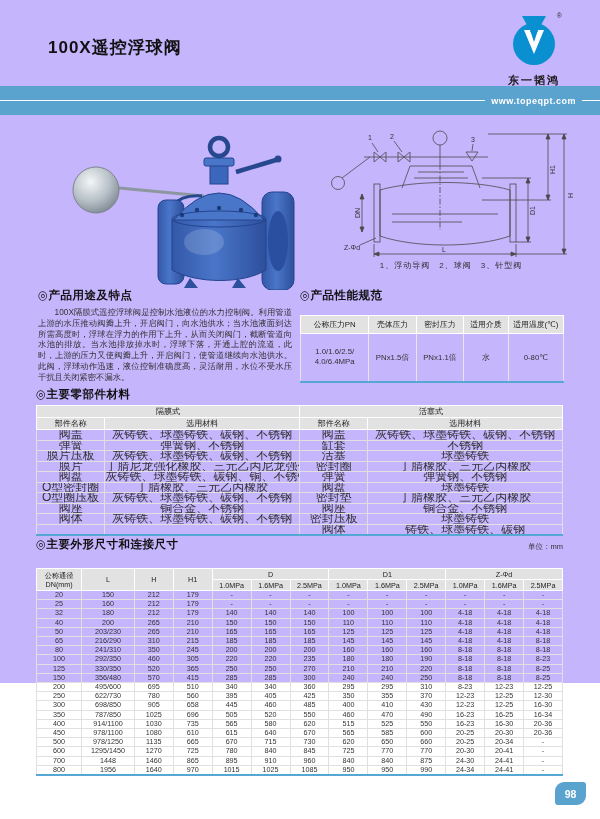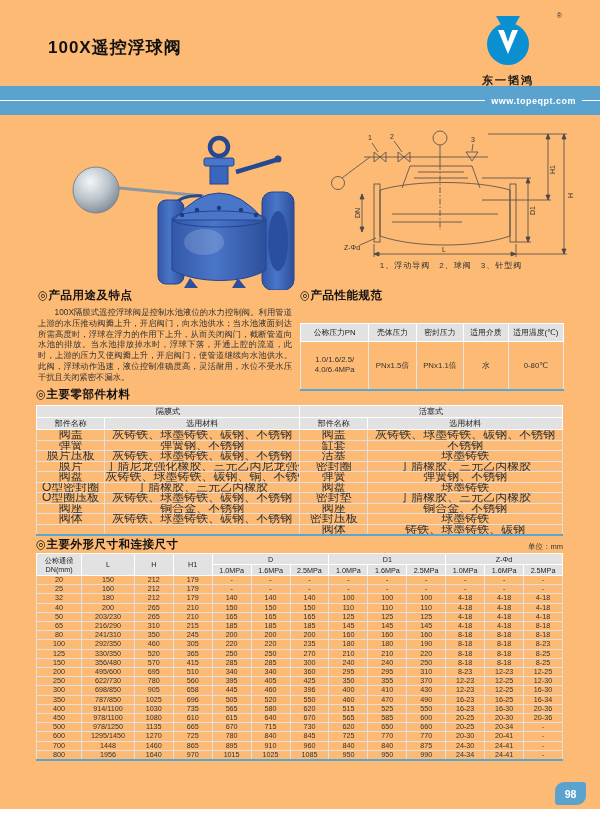--- a/index.html
+++ b/index.html
@@ -1,22 +1,22 @@
 <!DOCTYPE html>
 <html><head>
 <meta charset="utf-8">
 <style>
   * { margin:0; padding:0; box-sizing:border-box; }
   html,body { width:600px; height:819px; background:#ffffff; overflow:hidden;
     font-family:"Liberation Sans","DejaVu Sans",sans-serif; color:#222; }
-  #page { position:relative; width:600px; height:809px; background:#fdba74; }
+  #page { position:relative; width:600px; height:683px; background:#c4b5fd; }
 
   
   .doc-title { position:absolute; left:48px; top:36px; font-size:17px; font-weight:bold; letter-spacing:1px; color:#111; }
-  .logo-wrap { position:absolute; right:40px; top:14px; width:78px; text-align:left; }
+  .logo-wrap { position:absolute; right:40px; top:14px; width:78px; text-align:right; }
   .logo-reg { position:absolute; right:-2px; top:-2px; font-size:7px; color:#333; }
   .logo-brand { margin-top:3px; font-size:11px; font-weight:bold; letter-spacing:2px; color:#1a1a1a; }
 
   
   .banner { position:absolute; left:0; top:86px; width:600px; height:29px; background:#5ba3cf; display:flex; align-items:center; }
   .banner .line { height:1px; background:#ffffff; }
   .banner .line.grow { flex:1; }
   .banner .line.endcap { width:18px; }
   .banner .site { color:#ffffff; font-size:9px; font-weight:bold; letter-spacing:0.5px; margin:0 6px; }
 
@@ -33,38 +33,38 @@
   .usage p { margin-top:4px; font-size:8.3px; line-height:10.8px; text-align:justify; text-indent:2em; color:#333; }
 
   
   table { border-collapse:collapse; width:100%; table-layout:fixed; }
   th { background:#e2e2e2; font-weight:normal; color:#222; border:1px solid #ffffff; }
   td { border:1px solid #e0e0e0; color:#333; text-align:center; overflow:hidden; white-space:nowrap; }
   .blue-bottom { border-bottom:2px solid #56a7d4; }
 
   
   .perf { position:absolute; left:300px; top:288px; width:264px; }
-  .perf table { margin-top:20px; }
+  .perf table { margin-top:12px; }
   .perf th { font-size:7.8px; height:18px; }
   .perf td { font-size:7.8px; height:48px; border-color:#e6e6e6; }
   .perf td span { display:block; line-height:10px; }
   .perf col.c1{width:26%;} .perf col.c2{width:18%;} .perf col.c3{width:18%;} .perf col.c4{width:17%;} .perf col.c5{width:21%;}
 
   
   .materials { position:absolute; left:36px; top:387px; width:527px; }
   .materials table { margin-top:3px; }
   .materials th { font-size:8px; height:11px; line-height:11px; }
   .materials td { font-size:12px; height:9.5px; line-height:9.5px; }
   .materials col.name{width:13%;} .materials col.mat{width:37%;}
 
   
   .dims { position:absolute; left:36px; top:537px; width:527px; }
   .dims .title-row { display:flex; justify-content:space-between; align-items:flex-end; }
   .dims .unit { font-size:7.5px; color:#333; }
-  .dims table { margin-top:1px; }
+  .dims table { margin-top:16px; }
   .dims th { font-size:7.2px; height:11px; line-height:9px; padding:0; }
   .dims td { font-size:7.2px; height:8.2px; line-height:8.2px; padding:0; }
   .dims col.c-dn{width:8.6%;} .dims col.c-l{width:10%;} .dims col.c-h{width:7.4%;} .dims col.c-h1{width:7.4%;}
   .dims col.c-p{width:7.4%;}
   .note { margin-top:4px; font-size:7.5px; font-weight:bold; color:#222; }
 
   
   .page-badge { position:absolute; left:555px; top:782px; width:31px; height:23px; background:#5ba3cf;
     border-radius:9px 3px 9px 3px; color:#fff; font-size:10.5px; font-weight:bold;
     display:flex; align-items:center; justify-content:center; }
@@ -562,21 +562,21 @@
             <td>12-25</td>
             <td>12-30</td>
           </tr>
           <tr>
             <td>300</td>
             <td>698/850</td>
             <td>905</td>
             <td>658</td>
             <td>445</td>
             <td>460</td>
-            <td>396</td>
+            <td>485</td>
             <td>400</td>
             <td>410</td>
             <td>430</td>
             <td>12-23</td>
             <td>12-25</td>
             <td>16-30</td>
           </tr>
           <tr>
             <td>350</td>
             <td>787/850</td>

